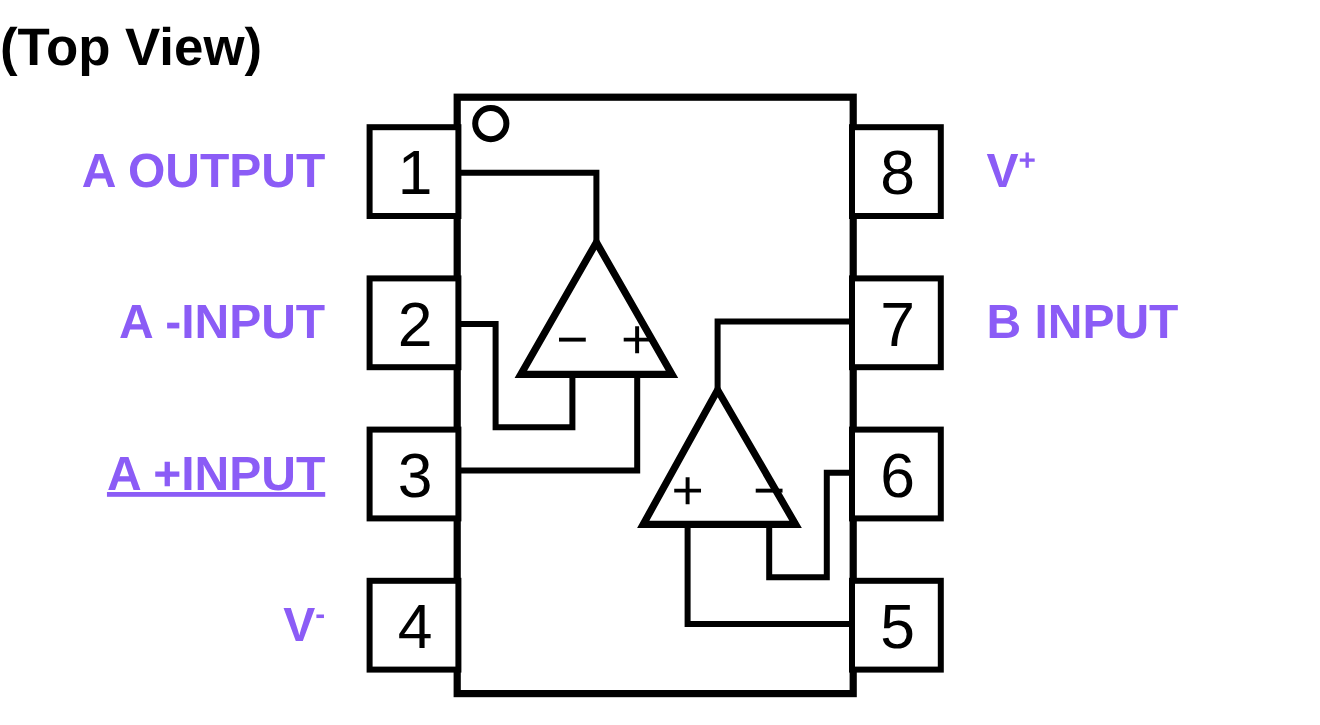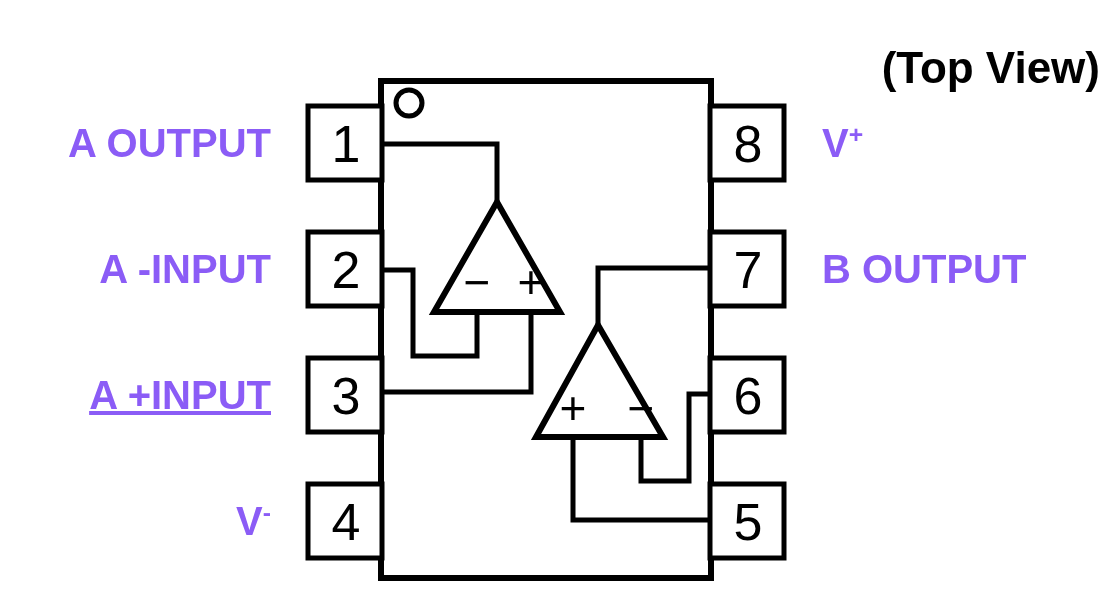--- a/index.html
+++ b/index.html
@@ -80,27 +80,26 @@
   }
   .label-right {
     text-align: left;
     left: 822px;
   }
   .title {
     position: absolute;
     left: 0;
     right: 0;
     top: 18px;
-    text-align: right;
+    text-align: left;
     font-family: "Liberation Sans", sans-serif;
     font-size: 44px;
     font-weight: bold;
     color: #000000;
     line-height: 1;
-    margin-top: 28px;
   }
   .sup {
     font-size: 0.62em;
     vertical-align: super;
     line-height: 0;
   }
 </style>
 </head>
 <body>
 
@@ -157,15 +156,15 @@
     <text class="polarity" x="641" y="424">−</text>
 
   </svg>
 
   <div class="label label-left" style="top:123px;">A OUTPUT</div>
   <div class="label label-left" style="top:249px;margin-left:48px;">A -INPUT</div>
   <div class="label label-left" style="top:375px;text-decoration:underline;">A +INPUT</div>
   <div class="label label-left" style="top:501px;"><span>V</span><span class="sup">-</span></div>
 
   <div class="label label-right" style="top:123px;"><span>V</span><span class="sup">+</span></div>
-  <div class="label label-right" style="top:249px;">B OUTPUT</div>
+  <div class="label label-right" style="top:249px;">B INPUT</div>
 
 </div>
 
 </body></html>

